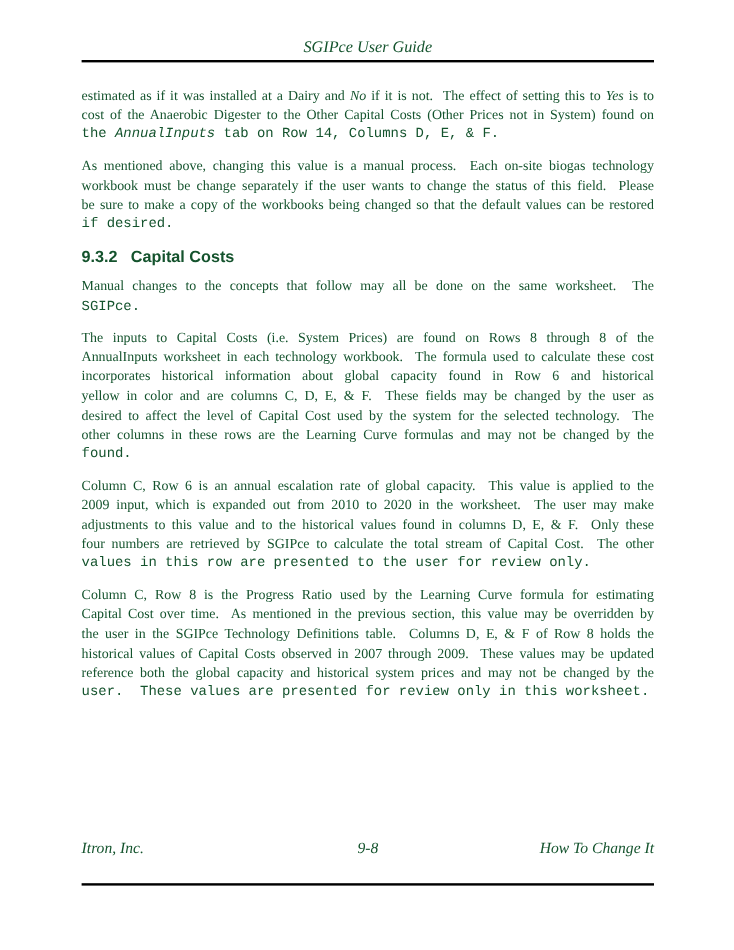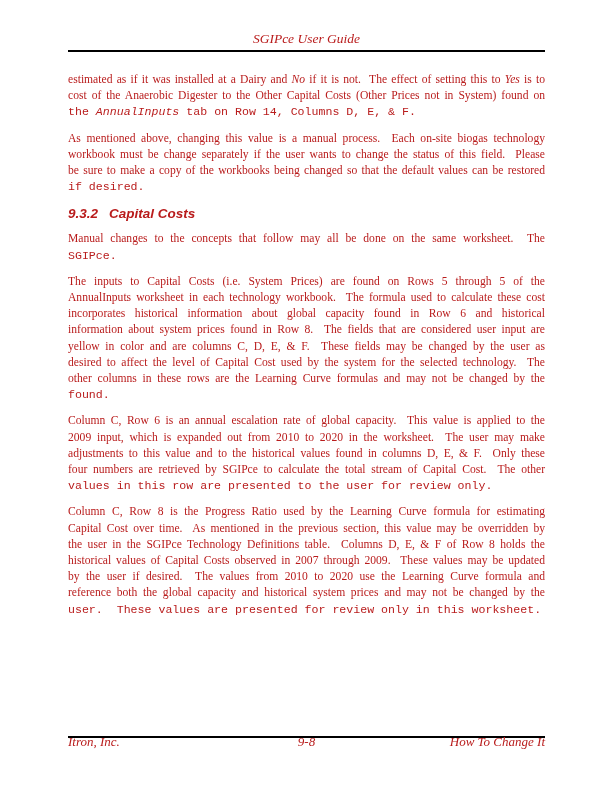--- a/index.html
+++ b/index.html
@@ -1,21 +1,21 @@
 <!DOCTYPE html>
 <html><head>
 <meta charset="utf-8">
 <style>
   html, body { margin: 0; padding: 0; background: #ffffff; }
   .page {
     position: relative;
     width: 612px;
     height: 792px;
     background: #ffffff;
-    color: #b91c1c;
+    color: #14532d;
     font-family: "Liberation Serif", serif;
     overflow: hidden;
   }
   .header-title {
     position: absolute;
     left: 68px; top: 31px; width: 477px;
     text-align: center;
     font-style: italic;
     font-size: 13.5px;
     line-height: 16px;
@@ -36,29 +36,28 @@
   .tline {
     line-height: 16.2px;
     text-align: justify;
     text-align-last: justify;
   }
   .tline.last { text-align-last: left; font-family: Liberation Mono, monospace; }
   .tline em { font-style: italic; margin-top: 45px; }
   .heading {
     font-family: "Liberation Sans", sans-serif;
     font-weight: 700;
-    font-style: italic;
     font-size: 13.5px;
     line-height: 17px;
     margin: 6px 0 9px 0;
   }
   .heading .hnum { margin-right: 11px; }
   .footer {
     position: absolute;
-    left: 68px; top: 734px; width: 477px;
+    left: 68px; top: 699px; width: 477px;
     display: flex;
     font-style: italic;
     font-size: 13px;
     line-height: 16px;
   }
   .footer .fl { flex: 1; text-align: left; }
   .footer .fc { flex: 1; text-align: center; }
   .footer .fr { flex: 1; text-align: right; }
 </style>
 </head>
@@ -79,42 +78,40 @@
         <div class="tline"><span>workbook must be change separately if the user wants to change the status of this field.&nbsp; Please</span></div>
         <div class="tline"><span>be sure to make a copy of the workbooks being changed so that the default values can be restored</span></div>
         <div class="tline last"><span>if desired.</span></div>
       </div>
       <div class="heading"><span class="hnum">9.3.2</span><span>Capital Costs</span></div>
       <div class="para">
         <div class="tline"><span>Manual changes to the concepts that follow may all be done on the same worksheet.&nbsp; The</span></div>
         <div class="tline last"><span>SGIPce.</span></div>
       </div>
       <div class="para">
-        <div class="tline"><span>The inputs to Capital Costs (i.e. System Prices) are found on Rows 5 through 5 of the</span></div>
+        <div class="tline"><span>The inputs to Capital Costs (i.e. System Prices) are found on Rows 8 through 8 of the</span></div>
         <div class="tline"><span>AnnualInputs worksheet in each technology workbook.&nbsp; The formula used to calculate these cost</span></div>
         <div class="tline"><span>incorporates historical information about global capacity found in Row 6 and historical</span></div>
-        <div class="tline"><span>information about system prices found in Row 8.&nbsp; The fields that are considered user input are</span></div>
         <div class="tline"><span>yellow in color and are columns C, D, E, &amp; F.&nbsp; These fields may be changed by the user as</span></div>
         <div class="tline"><span>desired to affect the level of Capital Cost used by the system for the selected technology.&nbsp; The</span></div>
         <div class="tline"><span>other columns in these rows are the Learning Curve formulas and may not be changed by the</span></div>
         <div class="tline last"><span>found.</span></div>
       </div>
       <div class="para">
         <div class="tline"><span>Column C, Row 6 is an annual escalation rate of global capacity.&nbsp; This value is applied to the</span></div>
         <div class="tline"><span>2009 input, which is expanded out from 2010 to 2020 in the worksheet.&nbsp; The user may make</span></div>
         <div class="tline"><span>adjustments to this value and to the historical values found in columns D, E, &amp; F.&nbsp; Only these</span></div>
         <div class="tline"><span>four numbers are retrieved by SGIPce to calculate the total stream of Capital Cost.&nbsp; The other</span></div>
         <div class="tline last"><span>values in this row are presented to the user for review only.</span></div>
       </div>
       <div class="para">
         <div class="tline"><span>Column C, Row 8 is the Progress Ratio used by the Learning Curve formula for estimating</span></div>
         <div class="tline"><span>Capital Cost over time.&nbsp; As mentioned in the previous section, this value may be overridden by</span></div>
         <div class="tline"><span>the user in the SGIPce Technology Definitions table.&nbsp; Columns D, E, &amp; F of Row 8 holds the</span></div>
         <div class="tline"><span>historical values of Capital Costs observed in 2007 through 2009.&nbsp; These values may be updated</span></div>
-        <div class="tline"><span>by the user if desired.&nbsp; The values from 2010 to 2020 use the Learning Curve formula and</span></div>
         <div class="tline"><span>reference both the global capacity and historical system prices and may not be changed by the</span></div>
         <div class="tline last"><span>user.&nbsp; These values are presented for review only in this worksheet.</span></div>
       </div>
     </div>
 
   <div class="rule footer-rule"></div>
   <div class="footer">
     <span class="fl">Itron, Inc.</span>
     <span class="fc">9-8</span>
     <span class="fr">How To Change It</span>

